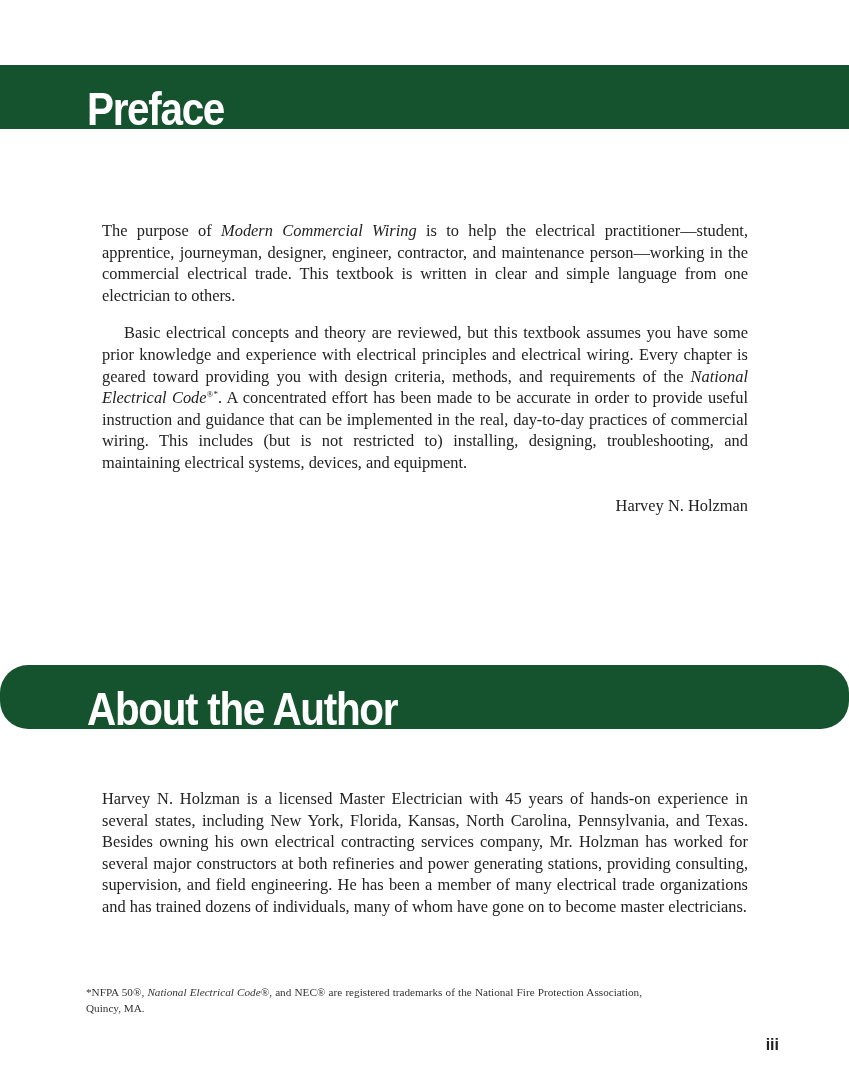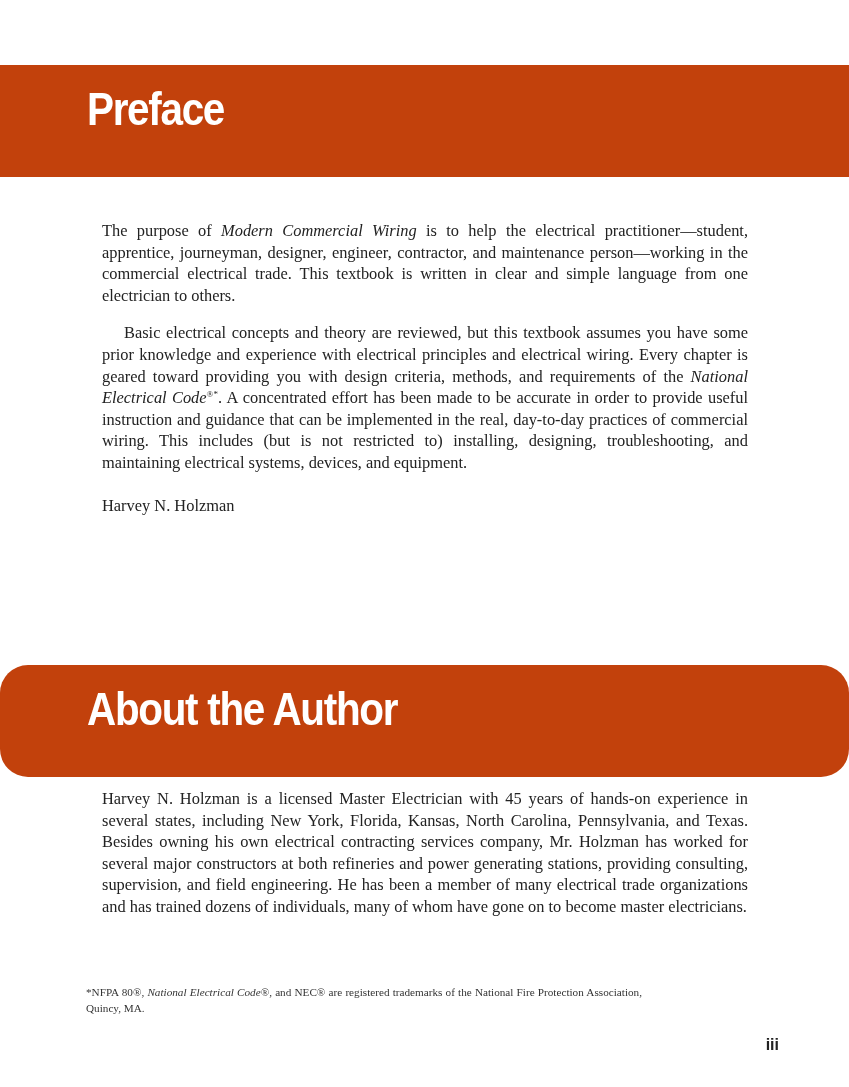--- a/index.html
+++ b/index.html
@@ -1,35 +1,35 @@
 <!DOCTYPE html>
 <html><head>
   <meta charset="utf-8">
   <style>
     html, body { margin: 0; padding: 0; background: #ffffff; }
     body { width: 849px; height: 1087px; position: relative; overflow: hidden; }
     .banner {
-      position: absolute; left: 0; width: 849px; height: 112px;
-      background: #c2410c;
+      position: absolute; left: 0; width: 849px; height: 64px;
+      background: #14532d;
     }
     .banner h1 {
       margin: 0; position: absolute; left: 87px; top: 14px;
       font-family: "Liberation Sans", sans-serif; font-weight: bold;
       font-size: 47px; color: #ffffff; letter-spacing: -1.5px;
       transform: scaleX(0.86); transform-origin: left center;
       line-height: 60px;
     }
     .section-body {
       position: absolute; left: 86px; width: 678px;
       font-family: "Liberation Serif", serif; font-size: 16.4px;
       line-height: 21.6px; color: #222222; text-align: justify;
     }
     .section-body p { margin: 16px; }
     .section-body p.indent { text-indent: 22px; }
-    .signature { text-align: left; margin-top: 21px !important; }
+    .signature { text-align: right; margin-top: 21px !important; }
     em { font-style: italic; }
     sup { font-size: 9px; line-height: 0; }
     .footnote {
       position: absolute; left: 86px; top: 985px; width: 556px;
       font-family: "Liberation Serif", serif; font-size: 11.2px;
       line-height: 15.5px; color: #333333; text-align: justify;
     }
     .footnote p { margin: 0; }
     .page-number {
       position: absolute; right: 70px; top: 1036px;
@@ -52,16 +52,16 @@
 
 <div class="banner" style="top:665px;border-radius:28px;">
   <h1>About the Author</h1>
 </div>
 
 <div class="section-body" style="top:772px;">
   <p>Harvey N. Holzman is a licensed Master Electrician with 45 years of hands-on experience in several states, including New York, Florida, Kansas, North Carolina, Pennsylvania, and Texas. Besides owning his own electrical contracting services company, Mr. Holzman has worked for several major constructors at both refineries and power generating stations, providing consulting, supervision, and field engineering. He has been a member of many electrical trade organizations and has trained dozens of individuals, many of whom have gone on to become master electricians.</p>
 </div>
 
 <div class="footnote">
-  <p><span>*NFPA 80®, </span><em>National Electrical Code</em><span>®, and NEC® are registered trademarks of the National Fire Protection Association, Quincy, MA.</span></p>
+  <p><span>*NFPA 50®, </span><em>National Electrical Code</em><span>®, and NEC® are registered trademarks of the National Fire Protection Association, Quincy, MA.</span></p>
 </div>
 
 <div class="page-number">iii</div>
 
 </body></html>

